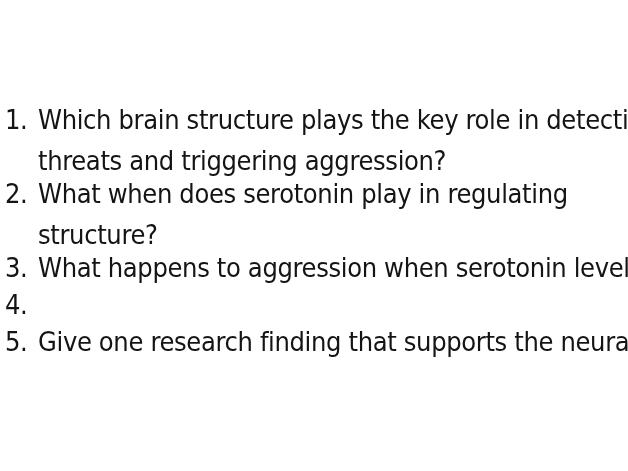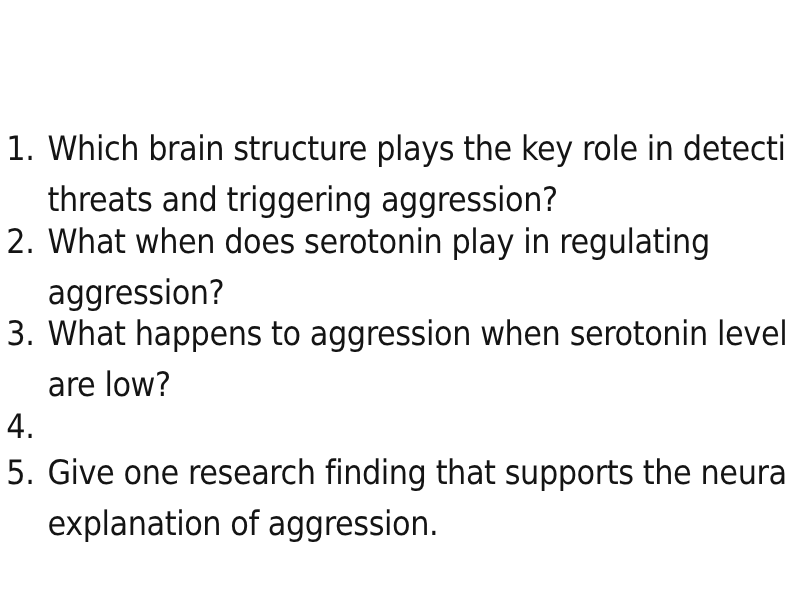--- a/index.html
+++ b/index.html
@@ -110,45 +110,39 @@
         <span class="q-text-cont">threats and triggering aggression?</span>
       </div>
     </li>
 
     <li class="q-item">
       <div class="q-line">
         <span class="q-num">2.</span>
         <span class="q-text-first">What when does serotonin play in regulating</span>
       </div>
       <div class="q-line">
-        <span class="q-text-cont">aggression?</span>
+        <span class="q-text-cont">structure?</span>
       </div>
     </li>
 
     <li class="q-item">
       <div class="q-line">
         <span class="q-num">3.</span>
         <span class="q-text-first">What happens to aggression when serotonin levels</span>
-      </div>
-      <div class="q-line">
-        <span class="q-text-cont">are low?</span>
       </div>
     </li>
 
     <li class="q-item">
       <div class="q-line">
         <span class="q-num">4.</span>
       </div>
     </li>
 
     <li class="q-item">
       <div class="q-line">
         <span class="q-num">5.</span>
         <span class="q-text-first">Give one research finding that supports the neural</span>
       </div>
-      <div class="q-line">
-        <span class="q-text-cont">explanation of aggression.</span>
-      </div>
     </li>
 
   </ol>
 
 </div>
 
 </body></html>

